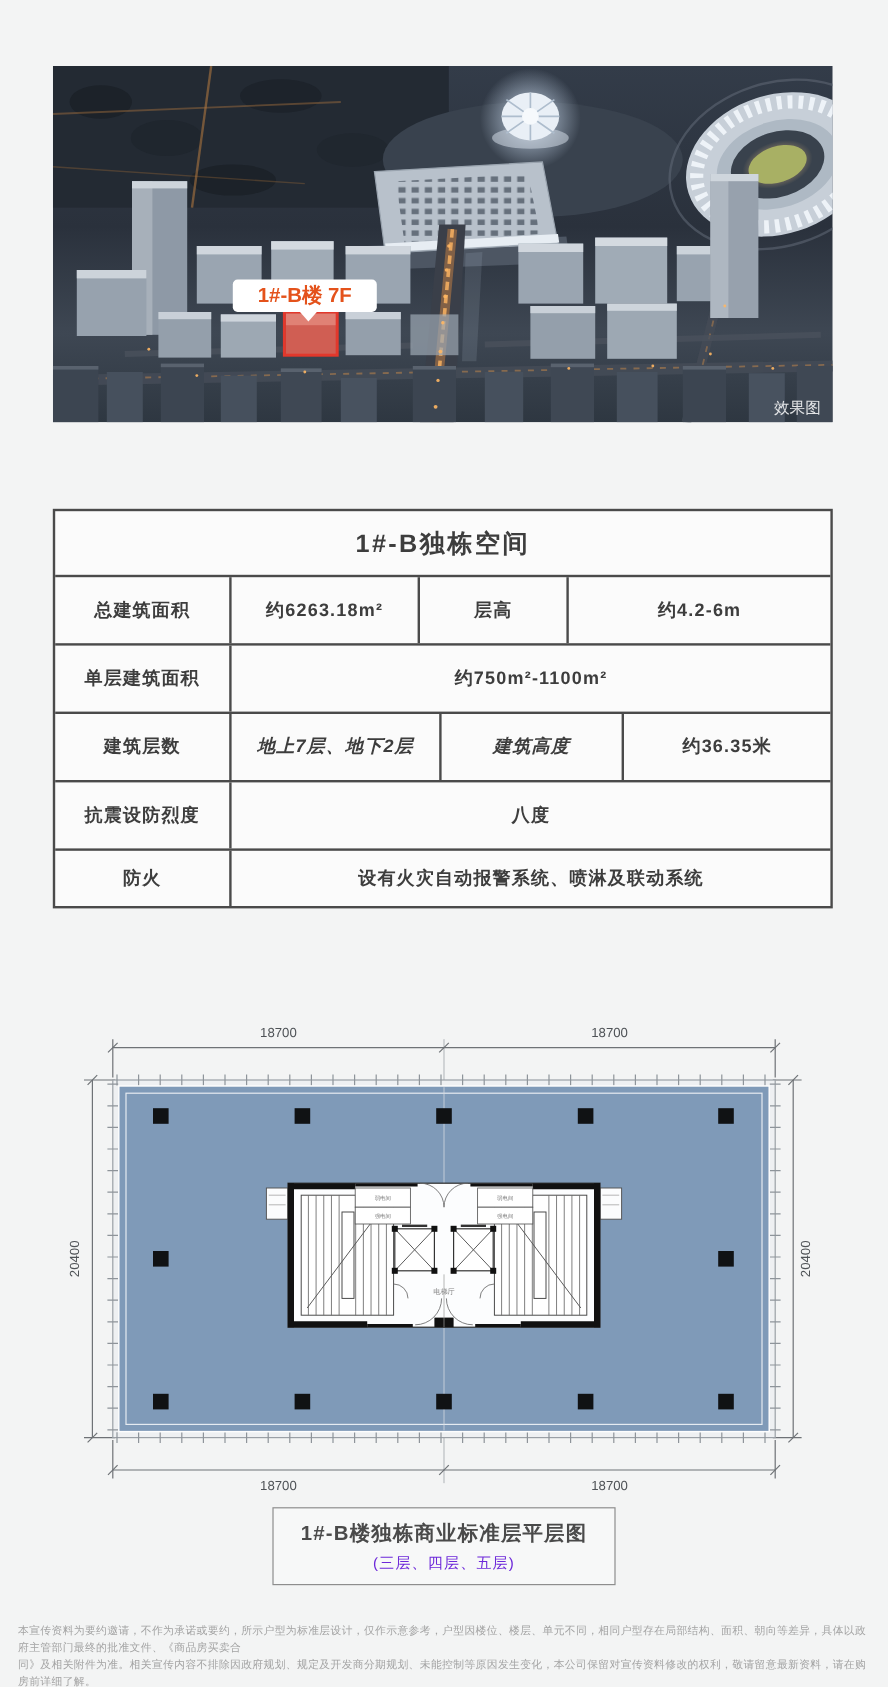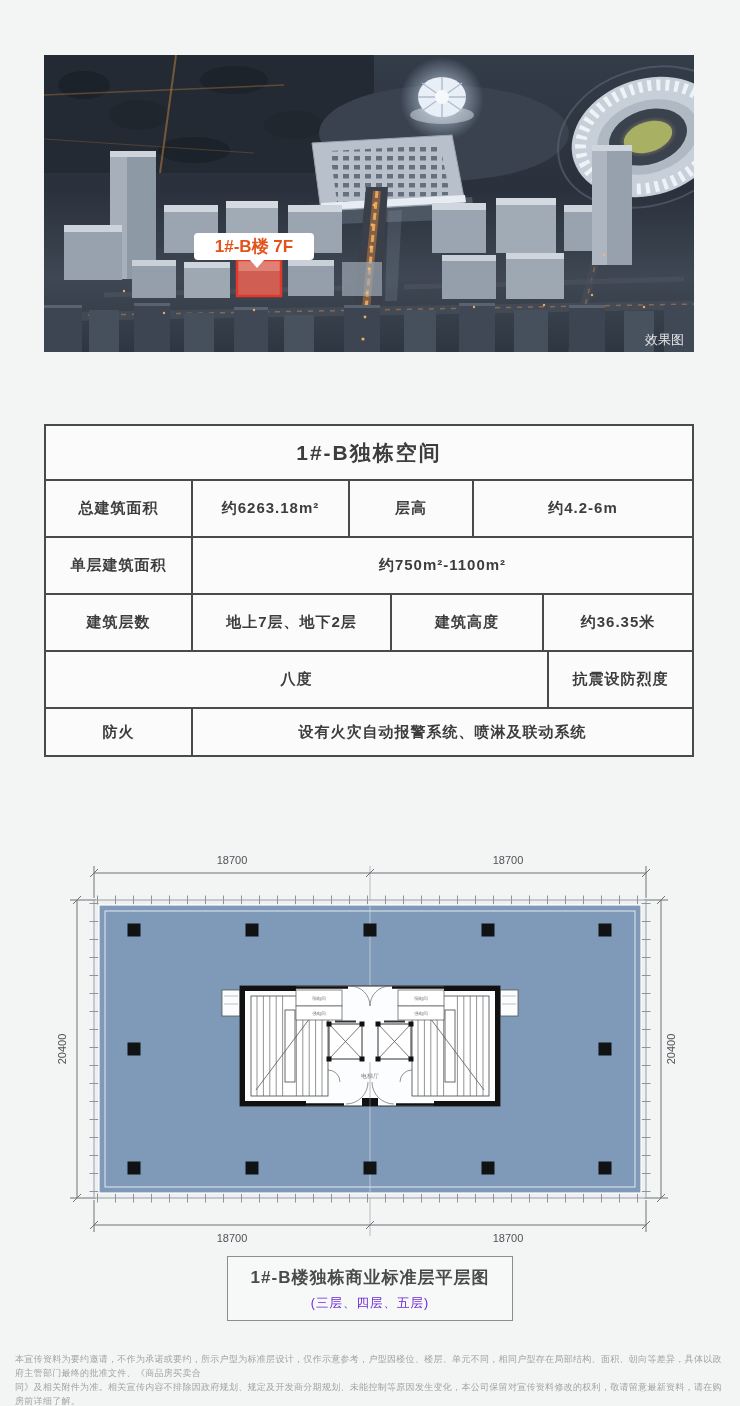--- a/index.html
+++ b/index.html
@@ -14,21 +14,21 @@
         display:flex;flex-direction:column;}
   .spec .trow{display:flex;flex:1;border-top:2px solid #4a4a4a;}
   .spec .trow:first-child{border-top:none;}
   .spec .cell{display:flex;align-items:center;justify-content:center;
         border-left:2px solid #4a4a4a;box-sizing:border-box;
         font-size:15px;font-weight:700;letter-spacing:1px;text-align:center;padding:2px;}
   .spec .cell:first-child{border-left:none;}
   .spec .title-row .cell{font-size:21px;letter-spacing:2px;}
   .w-label{width:145px;flex:none;}
   .r1c2{width:157px;flex:none;} .r1c3{width:124px;flex:none;}
-  .r3c2{width:199px;flex:none;} .r3c3{width:152px;flex:none;}
+  .r3c2{width:175px;flex:none;font-style:italic;} .r3c3{width:152px;flex:none;font-style:italic;}
   .grow{flex:1;}
   
   .plan{position:absolute;left:44px;top:840px;width:650px;height:420px;}
   .caption{position:absolute;top:1256px;left:50%;transform:translateX(-50%);
         width:272px;border:1px solid #8d8d8d;background:#f7f8f8;text-align:center;
         padding:9px 6px 8px 6px;}
   .caption .c1{font-size:17px;font-weight:700;color:#4a4a4a;letter-spacing:1px;}
   .caption .c2{font-size:12.5px;color:#6d28d9;margin-top:6px;letter-spacing:1px;text-align:center;}
   
   .footer{position:absolute;left:15px;right:15px;top:1352px;
@@ -227,22 +227,22 @@
       <div class="cell w-label">单层建筑面积</div>
       <div class="cell grow">约750m²-1100m²</div>
     </div>
     <div class="trow" style="flex:0 0 55px;">
       <div class="cell w-label">建筑层数</div>
       <div class="cell r3c2">地上7层、地下2层</div>
       <div class="cell r3c3">建筑高度</div>
       <div class="cell grow">约36.35米</div>
     </div>
     <div class="trow" style="flex:0 0 55px;">
+      <div class="cell w-label">抗震设防烈度</div>
       <div class="cell grow">八度</div>
-      <div class="cell w-label">抗震设防烈度</div>
     </div>
     <div class="trow" style="flex:1;">
       <div class="cell w-label">防火</div>
       <div class="cell grow">设有火灾自动报警系统、喷淋及联动系统</div>
     </div>
   </div>
 
   <div class="plan">
     <svg width="650" height="420" viewBox="0 0 650 420">
 

